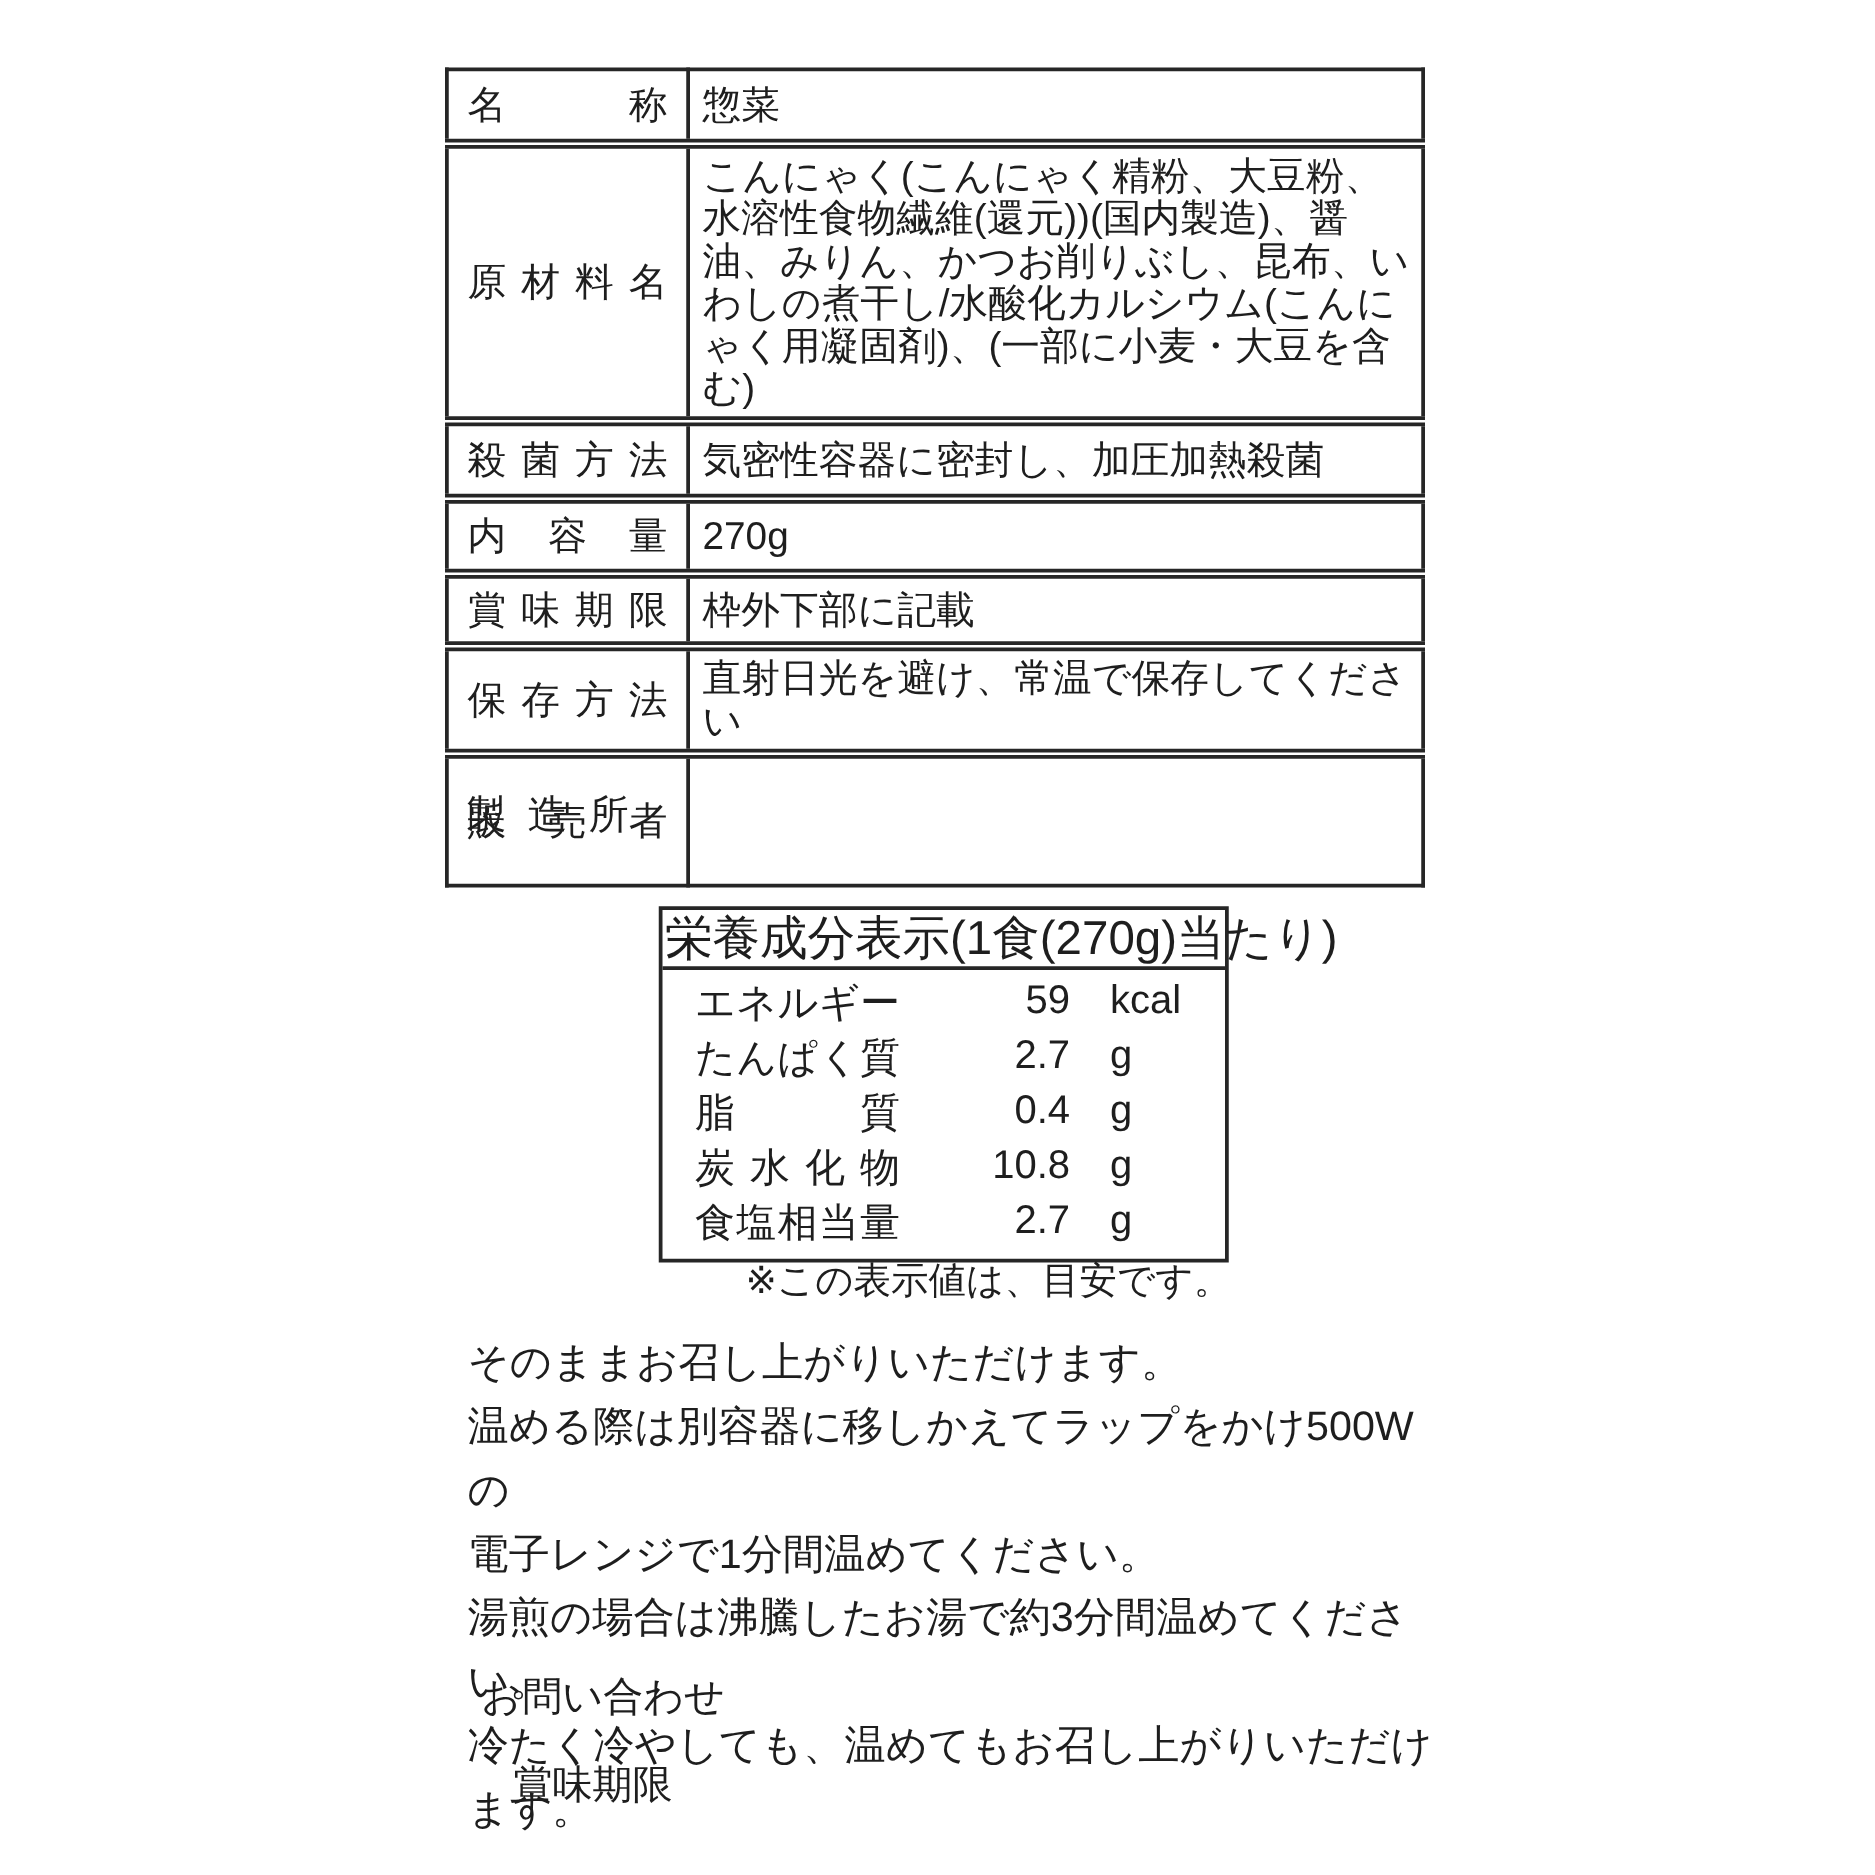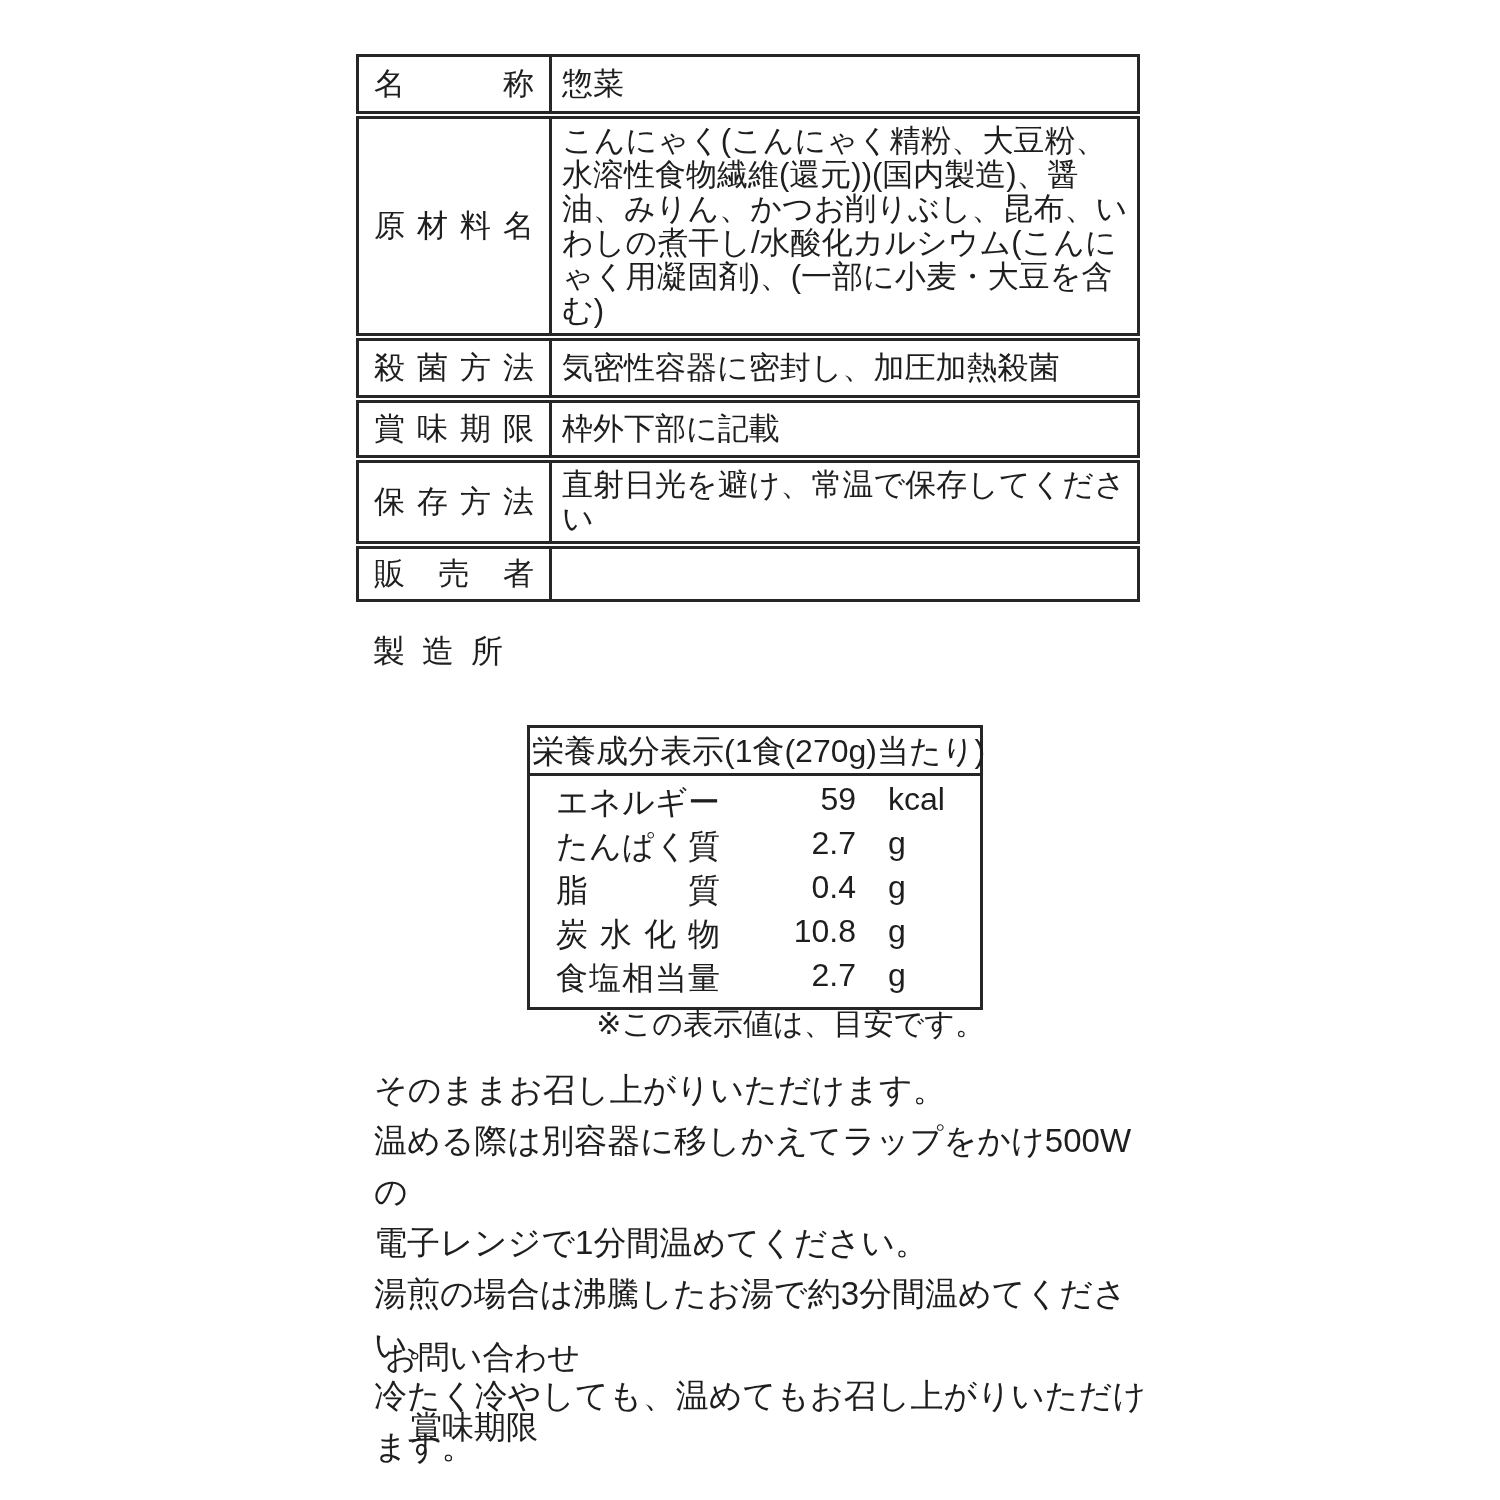--- a/index.html
+++ b/index.html
@@ -73,21 +73,21 @@
   #nutrition {
     position: absolute;
     left: 527px;
     top: 725px;
     width: 456px;
     border: 3px solid #262626;
     box-sizing: border-box;
     background: #ffffff;
   }
   .nut-title {
-    font-size: 32px;
+    font-size: 38px;
     line-height: 30px;
     text-align: center;
     padding: 8px 2px 7px 2px;
     border-bottom: 3px solid #262626;
     white-space: nowrap;
   }
   .nut-rows { padding: 5px 0 6px 0; }
   .nut-row {
     display: flex;
     align-items: flex-start;
@@ -166,20 +166,24 @@
         <tr>
           <td class="row-label">原材料名</td>
           <td class="row-value">こんにゃく(こんにゃく精粉、大豆粉、水溶性食物繊維(還元))(国内製造)、醤油、みりん、かつお削りぶし、昆布、いわしの煮干し/水酸化カルシウム(こんにゃく用凝固剤)、(一部に小麦・大豆を含む)</td>
         </tr>
 
         <tr>
           <td class="row-label">殺菌方法</td>
           <td class="row-value">気密性容器に密封し、加圧加熱殺菌</td>
         </tr>
 
+        <tr>
+          <td class="row-label">内容量</td>
+          <td class="row-value">270g</td>
+        </tr>
 
         <tr>
           <td class="row-label">賞味期限</td>
           <td class="row-value">枠外下部に記載</td>
         </tr>
 
         <tr>
           <td class="row-label">保存方法</td>
           <td class="row-value">直射日光を避け、常温で保存してください</td>
         </tr>

